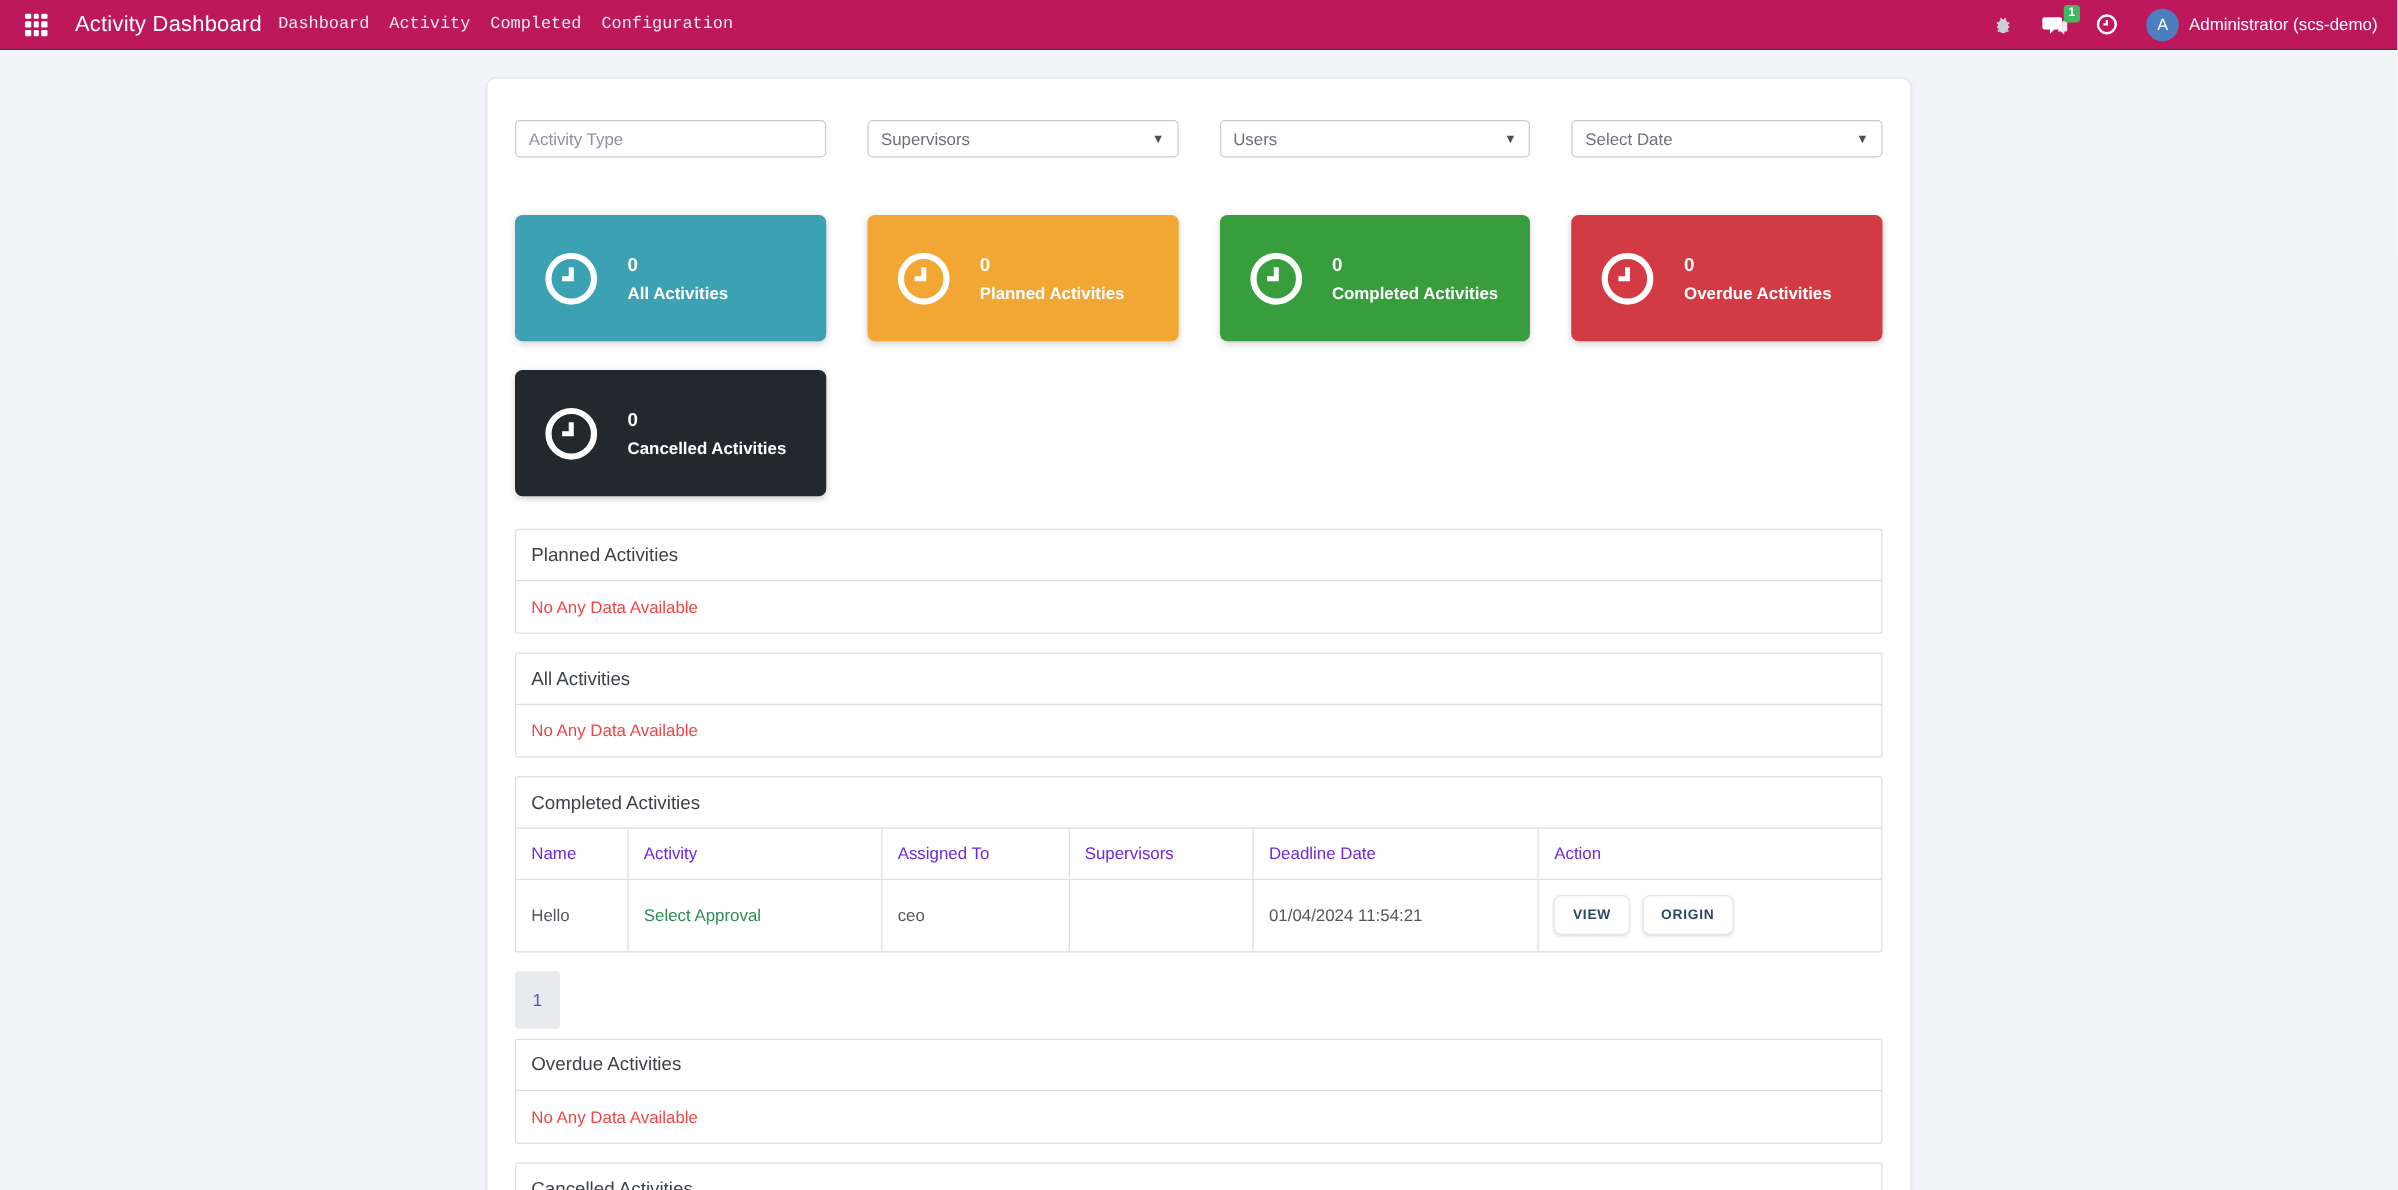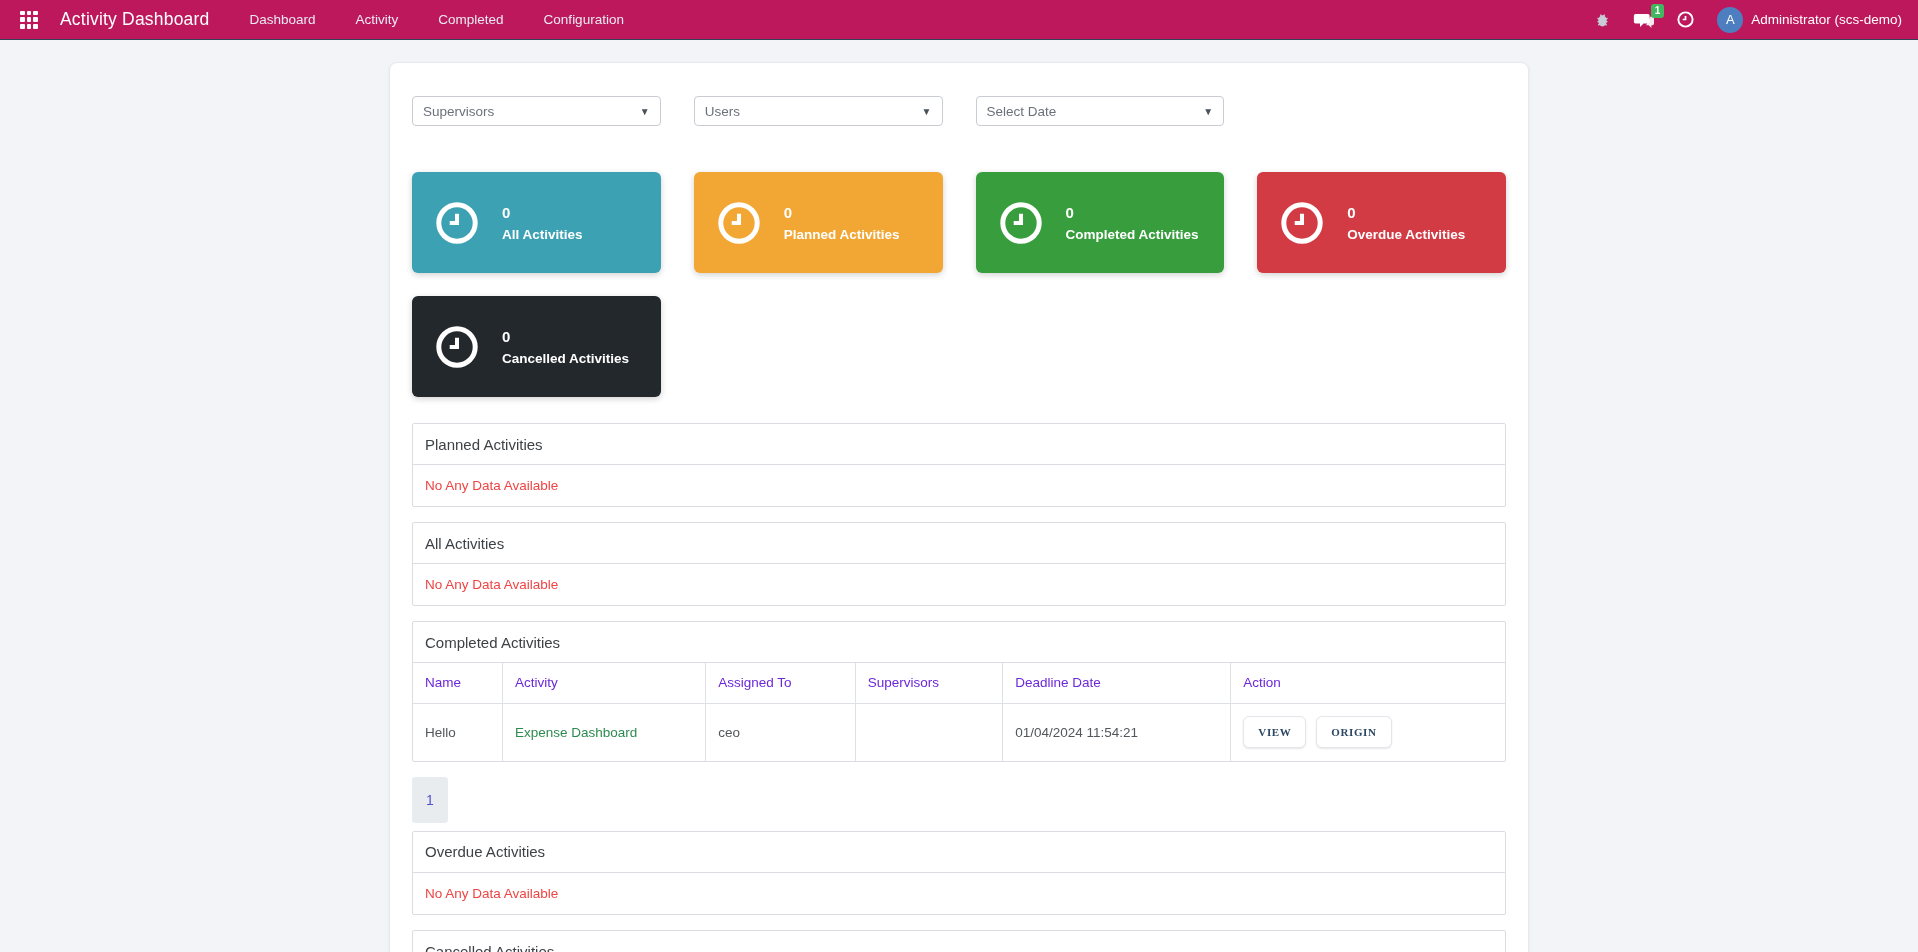--- a/index.html
+++ b/index.html
@@ -6,21 +6,21 @@
   html,body { width:1918px; height:952px; overflow:hidden;
     font-family:"Liberation Sans", sans-serif; background:#f3f4f7; }
 
   
   .navbar { height:40px; background:#be185d; display:flex; align-items:center;
     padding:0 16px; border-bottom:1px solid #33405a; color:#fff; }
   .grid-icon { width:18px; height:18px; margin-left:4px; display:grid;
     grid-template-columns:repeat(3,1fr); gap:2px; cursor:pointer; }
   .grid-icon span { background:#fff; border-radius:1px; }
   .navbar-title { font-size:17.5px; margin-left:22px; letter-spacing:.2px; }
-  .nav-links { display:flex; margin-left:40px; gap:40px; }
+  .nav-links { display:flex; margin-left:13px; gap:16px;font-family:Liberation Mono, monospace; }
   .nav-link { font-size:13.5px; color:#e9ebf2; cursor:pointer; }
   .nav-right { margin-left:auto; display:flex; align-items:center; gap:22px; }
   .nav-ico { position:relative; display:flex; align-items:center; cursor:pointer; }
   .badge { position:absolute; top:-7px; right:-10px; background:#41b75f; color:#fff;
     font-size:10px; line-height:1; padding:2px 4px; border-radius:3px; font-weight:bold; }
   .user-chip { display:flex; align-items:center; gap:8px; cursor:pointer; }
   .avatar { width:26px; height:26px; border-radius:50%; background:#4d7fc0; color:#fff;
     display:flex; align-items:center; justify-content:center; font-size:13px; }
   .user-name { font-size:13.5px; color:#fff; }
 
@@ -60,21 +60,21 @@
   table { width:100%; border-collapse:collapse; }
   th { height:40px; text-align:left; font-weight:normal; font-size:13.5px; color:#6d28d9;
     padding:0 12px; border-bottom:1px solid #dde0e4; border-right:1px solid #dde0e4; }
   td { height:57px; font-size:13.5px; color:#52575c; padding:0 12px;
     border-right:1px solid #dde0e4; }
   th:last-child, td:last-child { border-right:none; }
   .link-green { color:#2e8b50; cursor:pointer; text-decoration:none; }
   .action-cell { display:flex; gap:10px; align-items:center; height:57px; }
   .pill-btn { background:#fff; border:1px solid #e3e6ea; border-radius:6px;
     box-shadow:0 1px 2px rgba(0,0,0,.1); padding:9px 14px; font-size:11px; font-weight:bold;
-    letter-spacing:.6px; color:#2b4763; cursor:pointer; font-family:Liberation Serif, serif; }
+    letter-spacing:.6px; color:#2b4763; cursor:pointer; font-family:Liberation Sans, sans-serif; }
 
   
   .pagination { margin:11px 0 8px; }
   .page-box { width:36px; height:46px; background:#e9ecef; border-radius:3px;
     display:flex; align-items:center; justify-content:center; font-size:14px;
     color:#5152c9; cursor:pointer; }
 </style>
 </head>
 <body>
 
@@ -121,20 +121,21 @@
     <div class="user-chip">
       <div class="avatar">A</div>
       <div class="user-name">Administrator (scs-demo)</div>
     </div>
   </div>
 </div>
 
 <div class="content-card">
 
   <div class="filter-row">
+    <input class="txt-input" type="text" placeholder="Activity Type" style="">
     <div class="dropdown">
       <span>Supervisors</span>
       <span class="caret">▼</span>
     </div>
     <div class="dropdown">
       <span>Users</span>
       <span class="caret">▼</span>
     </div>
     <div class="dropdown">
       <span>Select Date</span>
@@ -232,21 +233,21 @@
           <th>Activity</th>
           <th>Assigned To</th>
           <th>Supervisors</th>
           <th>Deadline Date</th>
           <th>Action</th>
         </tr>
       </thead>
       <tbody>
         <tr>
           <td>Hello</td>
-          <td><a class="link-green">Expense Dashboard</a></td>
+          <td><a class="link-green">Select Approval</a></td>
           <td>ceo</td>
           <td></td>
           <td>01/04/2024 11:54:21</td>
           <td>
             <div class="action-cell">
               <button class="pill-btn">VIEW</button>
               <button class="pill-btn">ORIGIN</button>
             </div>
           </td>
         </tr>

